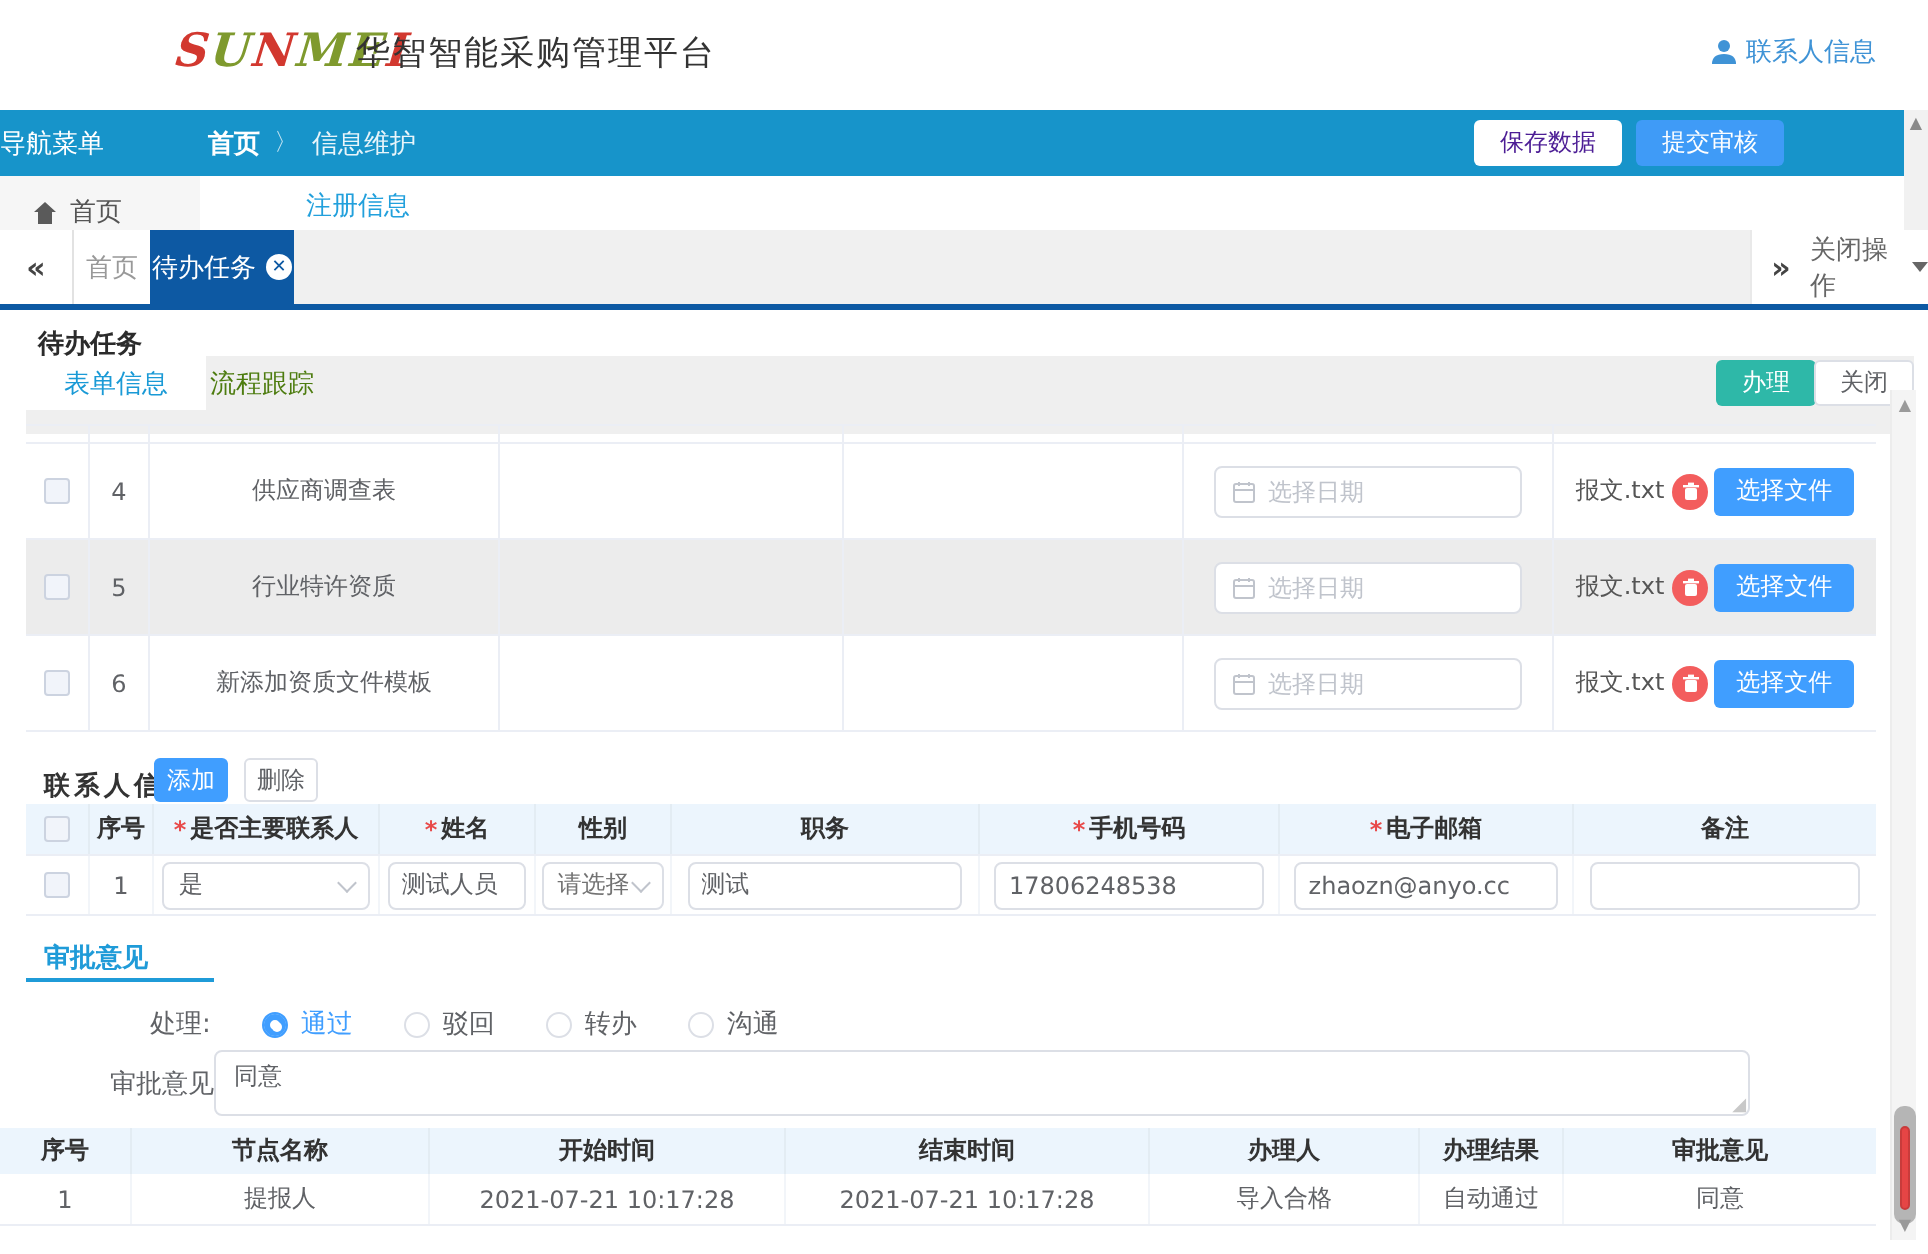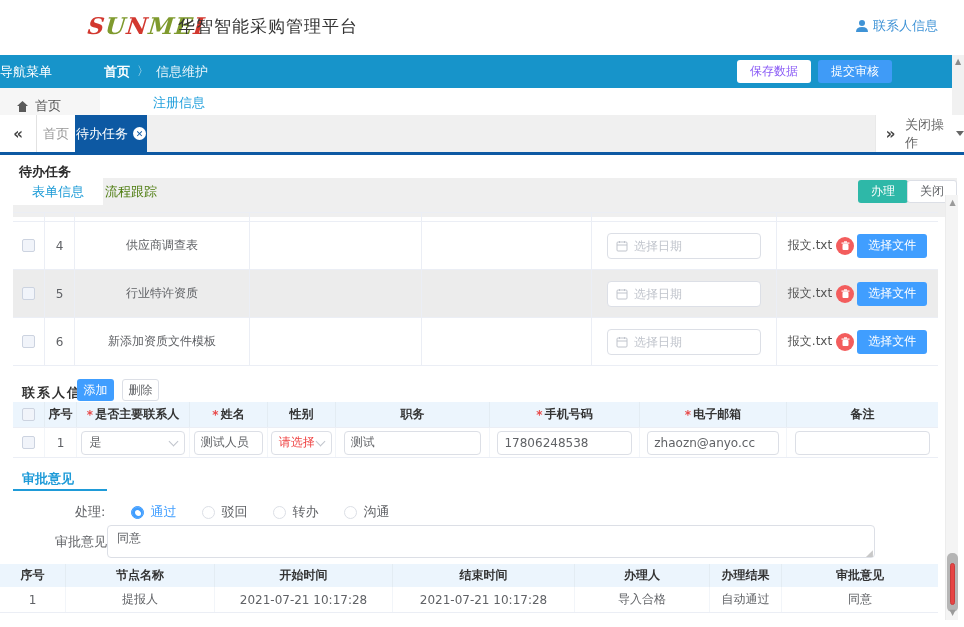--- a/index.html
+++ b/index.html
@@ -17,21 +17,21 @@
   
   .navbar { position:absolute; left:0; top:55px; width:964px; height:33px; background:#1794ca; display:flex; align-items:center; }
   .nav-menu { color:#fff; font-size:13px; }
   .crumb { margin-left:52px; display:flex; align-items:center; gap:7px; }
   .crumb-root { color:#fff; font-weight:bold; font-size:13px; }
   .crumb-sep { color:rgba(255,255,255,.75); font-size:12px; }
   .crumb-cur { color:rgba(255,255,255,.9); font-size:13px; }
   .nav-btns { position:absolute; right:72px; top:5px; display:flex; gap:7px; }
   .btn { display:inline-flex; align-items:center; justify-content:center; border-radius:3px; cursor:pointer;
          font-size:12px; padding:0 12px; height:23px; border:1px solid transparent; white-space:nowrap; }
-  .btn-white-on-blue { background:#fff; color:#8b5cf6; }
+  .btn-white-on-blue { background:#fff; color:#4c1d95; }
   .btn-primary { background:#3f9bf7; color:#fff; }
 
   
   .subrow { position:absolute; left:0; top:88px; width:964px; height:27px; background:#fff; }
   .side-strip { position:absolute; left:0; top:0; width:100px; height:27px; background:#f6f6f6; }
   .side-item { position:absolute; left:17px; top:9px; display:flex; align-items:center; gap:7px; color:#555; font-size:13px; }
   .reg-link { position:absolute; left:113px; top:6px; color:#22a0dc; font-size:13px; cursor:pointer;margin-left:40px; }
 
   
   .tabbar { position:absolute; left:0; top:115px; width:964px; height:37px; background:#f0f0f0; }
@@ -92,21 +92,21 @@
   .cbody .ccell { border-right:1px solid #f2f5f9; }
   .ccell:last-child { border-right:none; }
   .cc-cb{width:32px;} .cc-seq{width:32px;} .cc-main{width:113px;} .cc-name{width:78px;} .cc-gender{width:68px;}
   .cc-duty{width:154px;} .cc-phone{width:150px;} .cc-email{width:147px;} .cc-note{width:151px;}
   .req { color:#e84a4a; margin-right:2px; }
   .tin { height:24px; border:1px solid #dcdfe6; border-radius:4px; padding:0 6px; font-size:12px; color:#606266;
          font-family:inherit; outline:none; background:#fff; width:90%; }
   .sel { height:24px; border:1px solid #dcdfe6; border-radius:4px; background:#fff; display:flex; align-items:center;
          justify-content:space-between; padding:0 7px; width:92%; cursor:pointer; }
   .sel .val { font-size:12px; color:#606266; }
-  .sel .ph { color:#ef4444;font-family:Liberation Mono, monospace; }
+  .sel .ph { color:#737373;font-family:Liberation Mono, monospace; }
   .chev { width:7px; height:7px; border-right:1px solid #c0c4cc; border-bottom:1px solid #c0c4cc; transform:rotate(45deg); margin-top:-3px; }
 
   
   .appr-title { position:absolute; left:22px; top:315px; font-size:13px; font-weight:bold; color:#1f9bd8; }
   .appr-underline { position:absolute; left:13px; top:334px; width:94px; height:2px; background:#1f9bd8; }
   .process-row { position:absolute; left:75px; top:348px; display:flex; align-items:center; gap:26px; font-size:13px; }
   .process-label { color:#606266; }
   .radio { display:flex; align-items:center; gap:6px; cursor:pointer; }
   .radio .dot { width:13px; height:13px; border-radius:50%; border:1px solid #dcdfe6; background:#fff; }
   .radio.checked .dot { background:#409eff; border-color:#409eff; box-shadow:inset 0 0 0 3px #409eff, inset 0 0 0 8px #fff; position:relative; }

